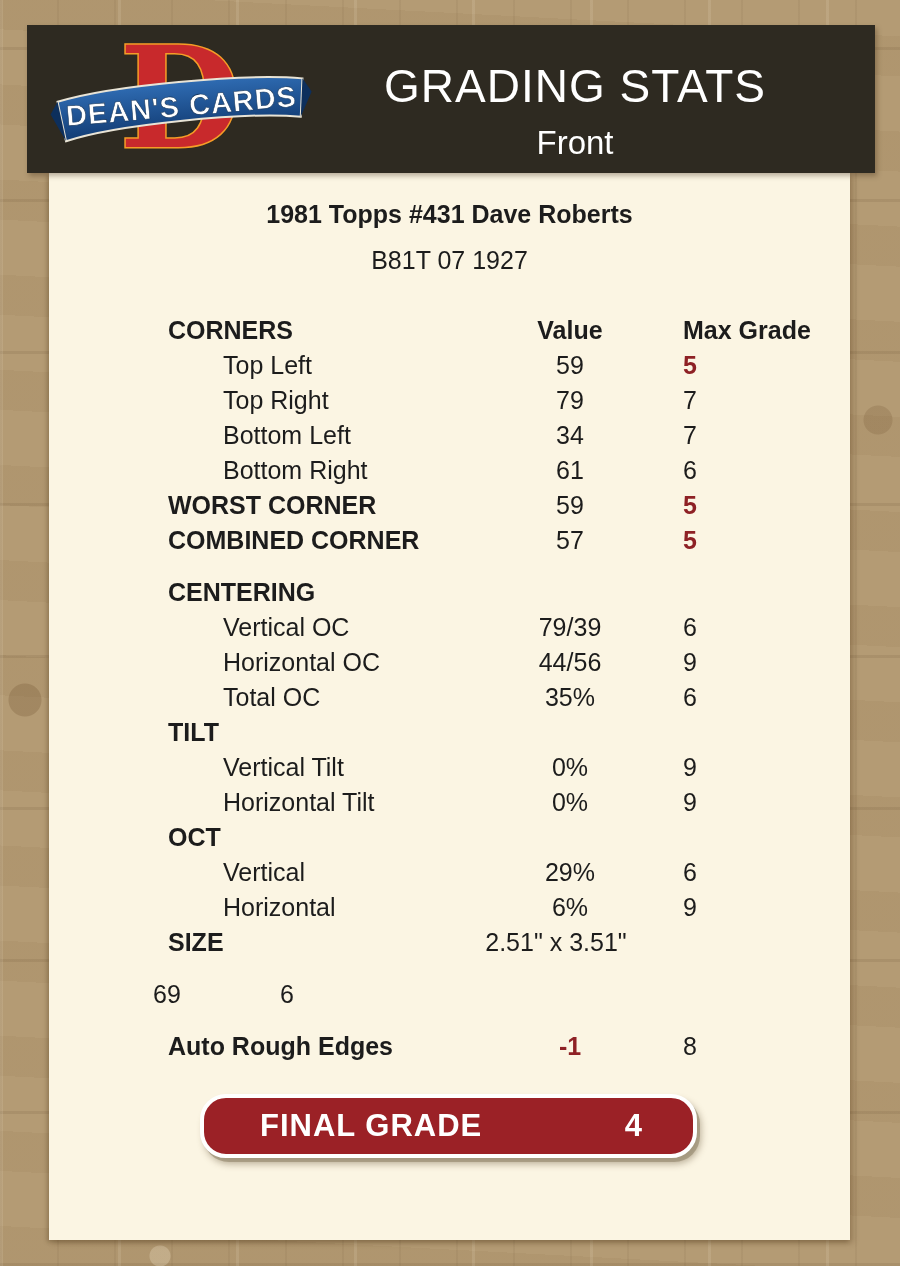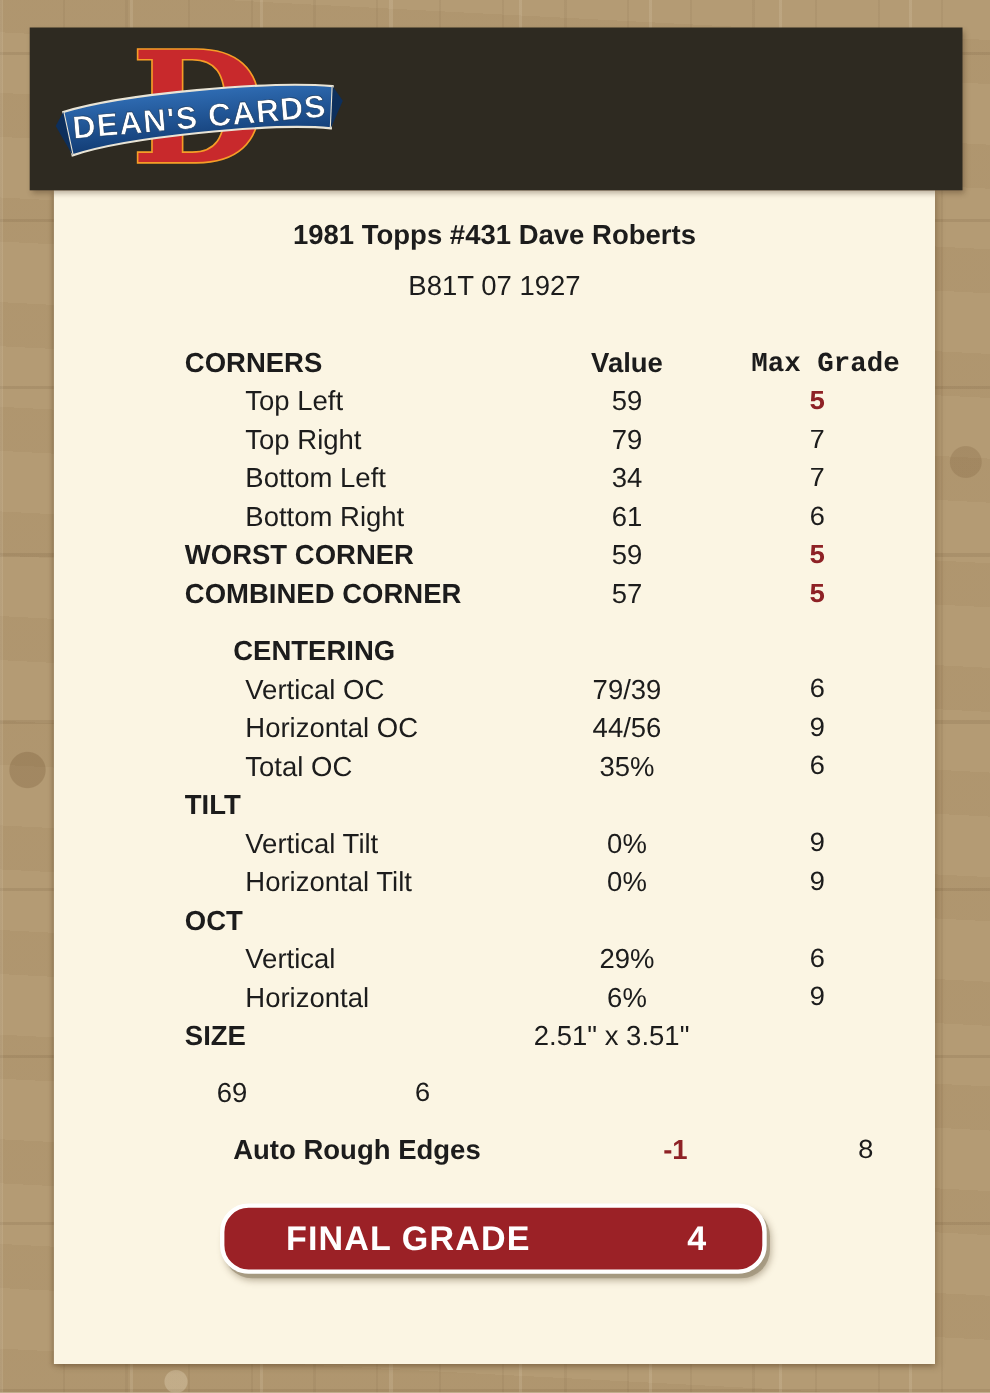--- a/index.html
+++ b/index.html
@@ -52,26 +52,26 @@
   .card-title{
     position:absolute;top:27px;left:0;width:100%;text-align:center;
     font-size:25px;font-weight:bold;color:var(--text);
   }
   .card-code{
     position:absolute;top:73px;left:0;width:100%;text-align:center;
     font-size:25px;color:var(--text);
   }
   .stats-table{position:absolute;top:140px;left:0;width:100%;}
   .stat-row{height:35px;display:flex;align-items:center;font-size:25px;color:var(--text);padding-left:16px;}
-  .stat-row.gap{margin-top:17px;margin-left:44px;}
+  .stat-row.gap{margin-top:17px;}
   .cell{white-space:nowrap;}
   .cell.label{margin-left:103px;width:300px;}
   .cell.label.indent{padding-left:55px;}
   .cell.value{width:160px;margin-left:22px;text-align:center;}
-  .cell.grade{width:120px;margin-left:33px;text-align:center;font-family:Liberation Mono, monospace;}
+  .cell.grade{width:120px;margin-left:33px;}
   .bold{font-weight:bold;}
   .red{color:var(--accent_red);font-weight:bold;}
   .cell.value.wide{transform:translateX(-14px);}
   .final-grade-button{
     position:absolute;top:921px;left:151px;width:497px;height:64px;
     background:var(--button_red);
     border:4px solid var(--white);
     border-radius:26px;
     box-shadow:3px 4px 0 rgba(150,138,112,0.65), 4px 6px 7px rgba(90,70,40,0.40);
     display:flex;align-items:center;justify-content:space-between;
@@ -206,14 +206,16 @@
     </defs>
     <text x="131" y="118" text-anchor="middle" font-family="'DejaVu Serif', serif" font-size="140" font-weight="bold" fill="#c8292c" stroke="#f59d27" stroke-width="3" paint-order="stroke">D</text>
     <g transform="rotate(-5 133 84)">
       <path d="M10,62 C65,50 200,50 256,60 L251,98 C196,88 64,90 15,102 Z" fill="url(#ribbonGrad)" stroke="#e9e4d6" stroke-width="2"></path>
       <path d="M10,62 L2,74 L15,102 Z" fill="#0d2f5c"></path>
       <path d="M256,60 L264,74 L251,98 Z" fill="#0d2f5c"></path>
       <text x="133" y="87" text-anchor="middle" font-family="'Liberation Sans', sans-serif" font-size="29" font-weight="bold" letter-spacing="1" fill="#ffffff" stroke="#16365c" stroke-width="0.6">DEAN'S CARDS</text>
     </g>
   </svg>
   <div class="header-titles">
+    <div class="header-title">GRADING STATS</div>
+    <div class="header-subtitle">Front</div>
   </div>
 </div>
 
 </body></html>

